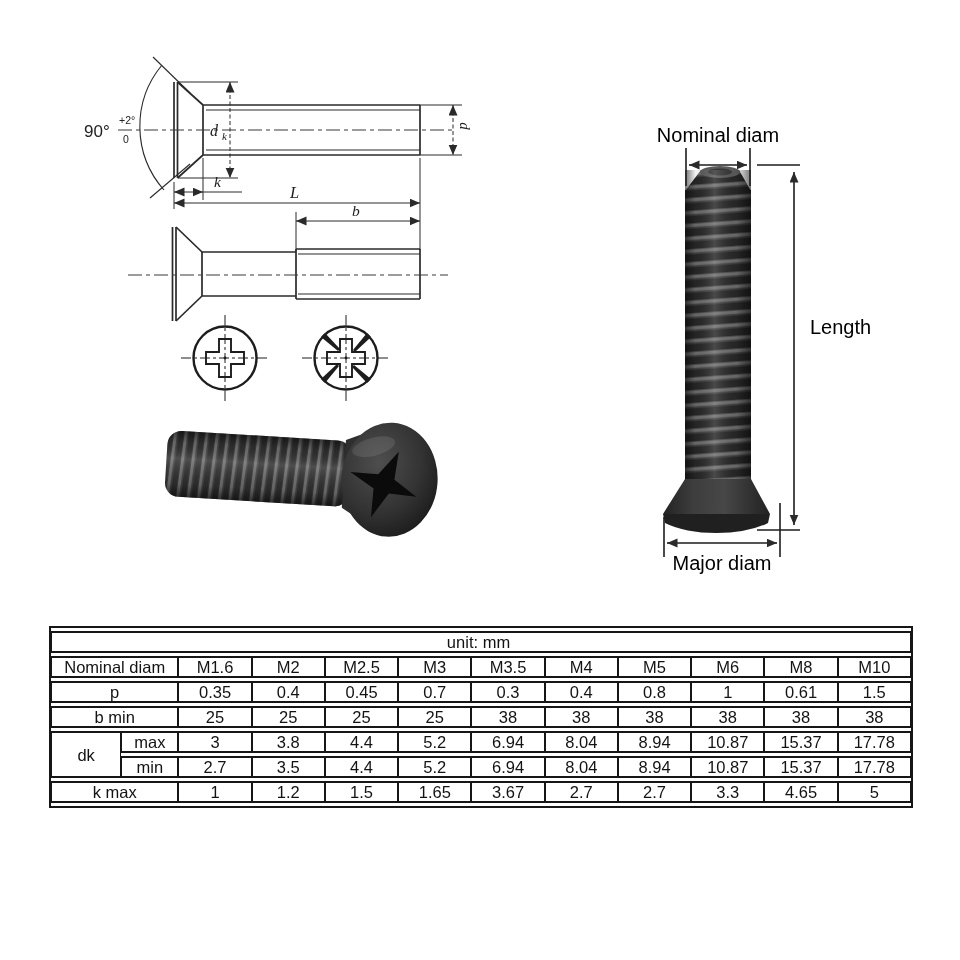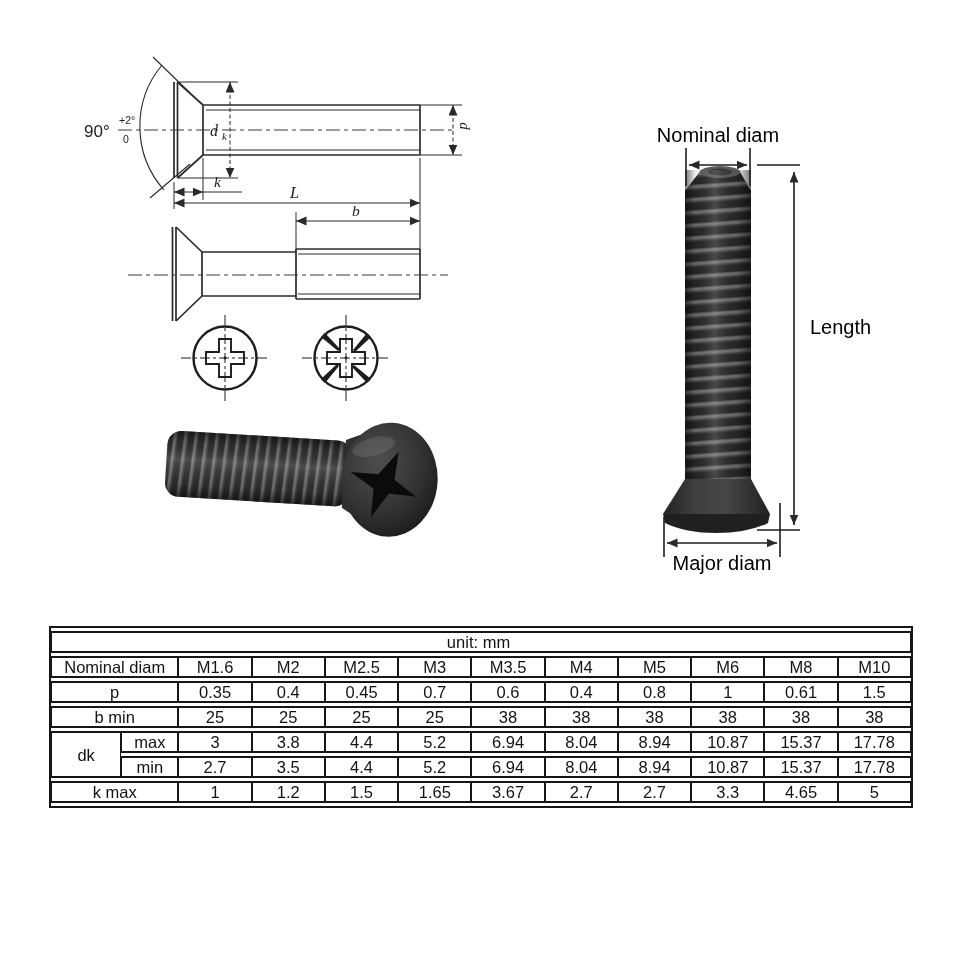--- a/index.html
+++ b/index.html
@@ -234,21 +234,21 @@
     <td>M6</td>
     <td>M8</td>
     <td>M10</td>
   </tr>
   <tr>
     <td colspan="2">p</td>
     <td>0.35</td>
     <td>0.4</td>
     <td>0.45</td>
     <td>0.7</td>
-    <td>0.6</td>
+    <td>0.3</td>
     <td>0.4</td>
     <td>0.8</td>
     <td>1</td>
     <td>0.61</td>
     <td>1.5</td>
   </tr>
   <tr>
     <td colspan="2">b min</td>
     <td>25</td>
     <td>25</td>

